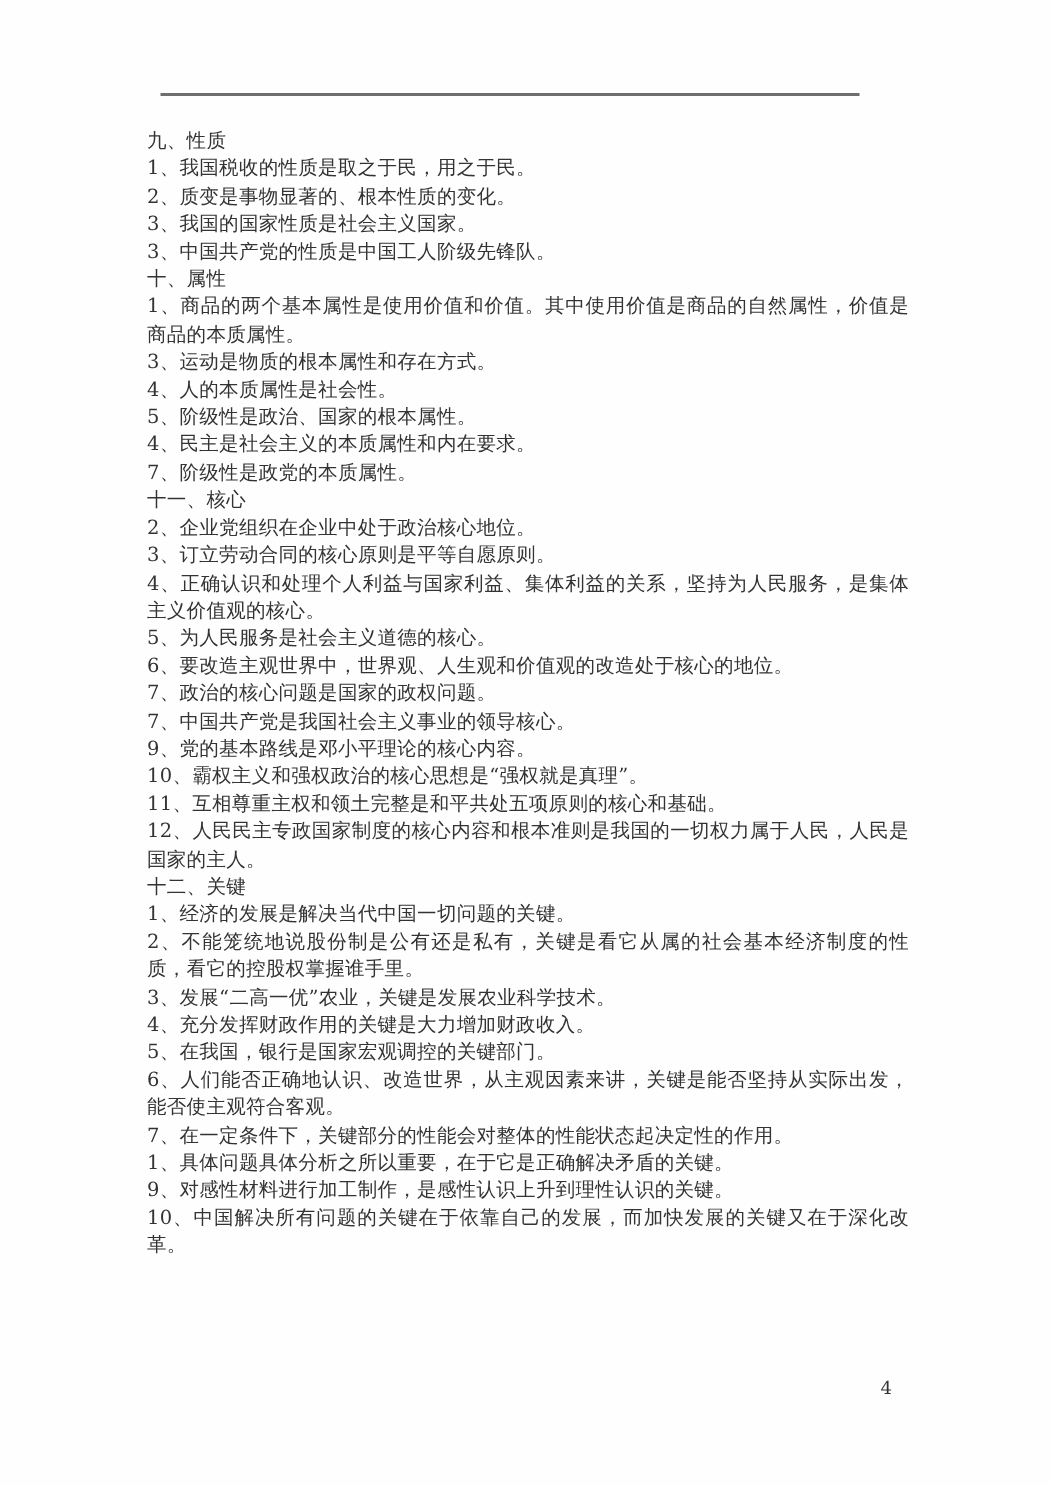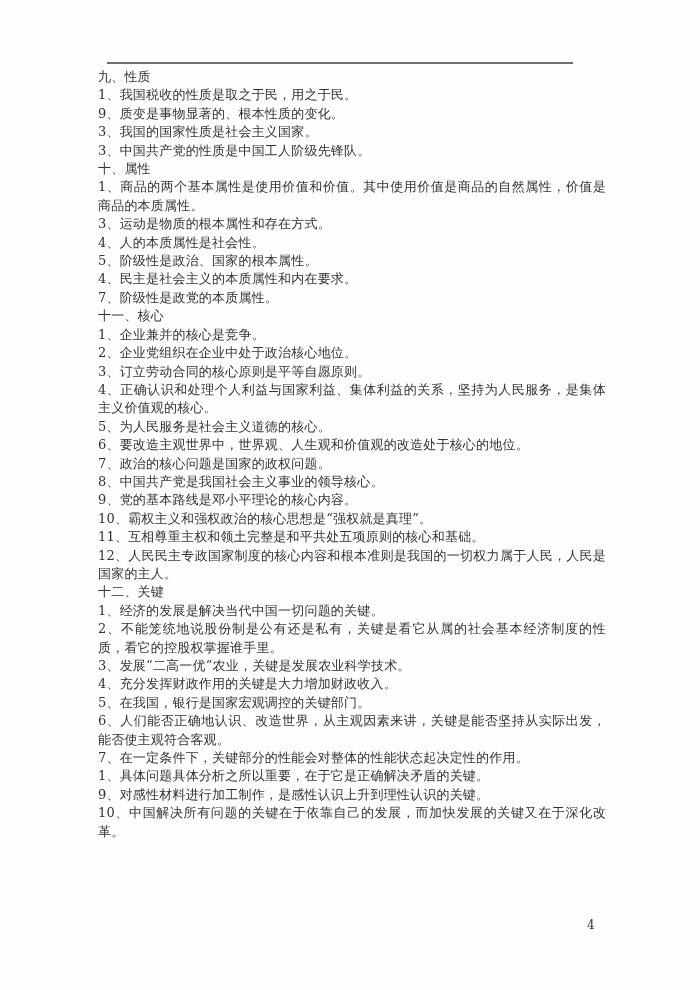--- a/index.html
+++ b/index.html
@@ -23,21 +23,21 @@
     position: absolute;
     left: 107px;
     top: 62px;
     width: 466px;
     height: 2px;
     background: var(--rule, #6e6e6e);
   }
   .content {
     position: absolute;
     left: 98px;
-    top: 68px;
+    top: 86px;
     width: 508px;
     color: var(--ink, #333333);
     font-size: 13px;
     line-height: 18.4px;
     text-align: justify;
     letter-spacing: 0.2px;
   }
   .content p.line {
     margin: 0;
     padding: 0;
@@ -53,43 +53,42 @@
 </style>
 </head>
 <body style="--ink: #333333; --rule: #6e6e6e; --paper: #fefefe;">
 
 <div class="page">
   <div class="top-rule"></div>
   <main class="content">
       <section>
         <p class="line section-title">九、性质</p>
         <p class="line">1、我国税收的性质是取之于民，用之于民。</p>
-        <p class="line">9、质变是事物显著的、根本性质的变化。</p>
+        <p class="line">2、质变是事物显著的、根本性质的变化。</p>
         <p class="line">3、我国的国家性质是社会主义国家。</p>
         <p class="line">3、中国共产党的性质是中国工人阶级先锋队。</p>
       </section>
       <section>
         <p class="line section-title">十、属性</p>
         <p class="line">1、商品的两个基本属性是使用价值和价值。其中使用价值是商品的自然属性，价值是商品的本质属性。</p>
         <p class="line">3、运动是物质的根本属性和存在方式。</p>
         <p class="line">4、人的本质属性是社会性。</p>
         <p class="line">5、阶级性是政治、国家的根本属性。</p>
         <p class="line">4、民主是社会主义的本质属性和内在要求。</p>
         <p class="line">7、阶级性是政党的本质属性。</p>
       </section>
       <section>
         <p class="line section-title">十一、核心</p>
-        <p class="line">1、企业兼并的核心是竞争。</p>
         <p class="line">2、企业党组织在企业中处于政治核心地位。</p>
         <p class="line">3、订立劳动合同的核心原则是平等自愿原则。</p>
         <p class="line">4、正确认识和处理个人利益与国家利益、集体利益的关系，坚持为人民服务，是集体主义价值观的核心。</p>
         <p class="line">5、为人民服务是社会主义道德的核心。</p>
         <p class="line">6、要改造主观世界中，世界观、人生观和价值观的改造处于核心的地位。</p>
         <p class="line">7、政治的核心问题是国家的政权问题。</p>
-        <p class="line">8、中国共产党是我国社会主义事业的领导核心。</p>
+        <p class="line">7、中国共产党是我国社会主义事业的领导核心。</p>
         <p class="line">9、党的基本路线是邓小平理论的核心内容。</p>
         <p class="line">10、霸权主义和强权政治的核心思想是“强权就是真理”。</p>
         <p class="line">11、互相尊重主权和领土完整是和平共处五项原则的核心和基础。</p>
         <p class="line">12、人民民主专政国家制度的核心内容和根本准则是我国的一切权力属于人民，人民是国家的主人。</p>
       </section>
       <section>
         <p class="line section-title">十二、关键</p>
         <p class="line">1、经济的发展是解决当代中国一切问题的关键。</p>
         <p class="line">2、不能笼统地说股份制是公有还是私有，关键是看它从属的社会基本经济制度的性质，看它的控股权掌握谁手里。</p>
         <p class="line">3、发展“二高一优”农业，关键是发展农业科学技术。</p>

